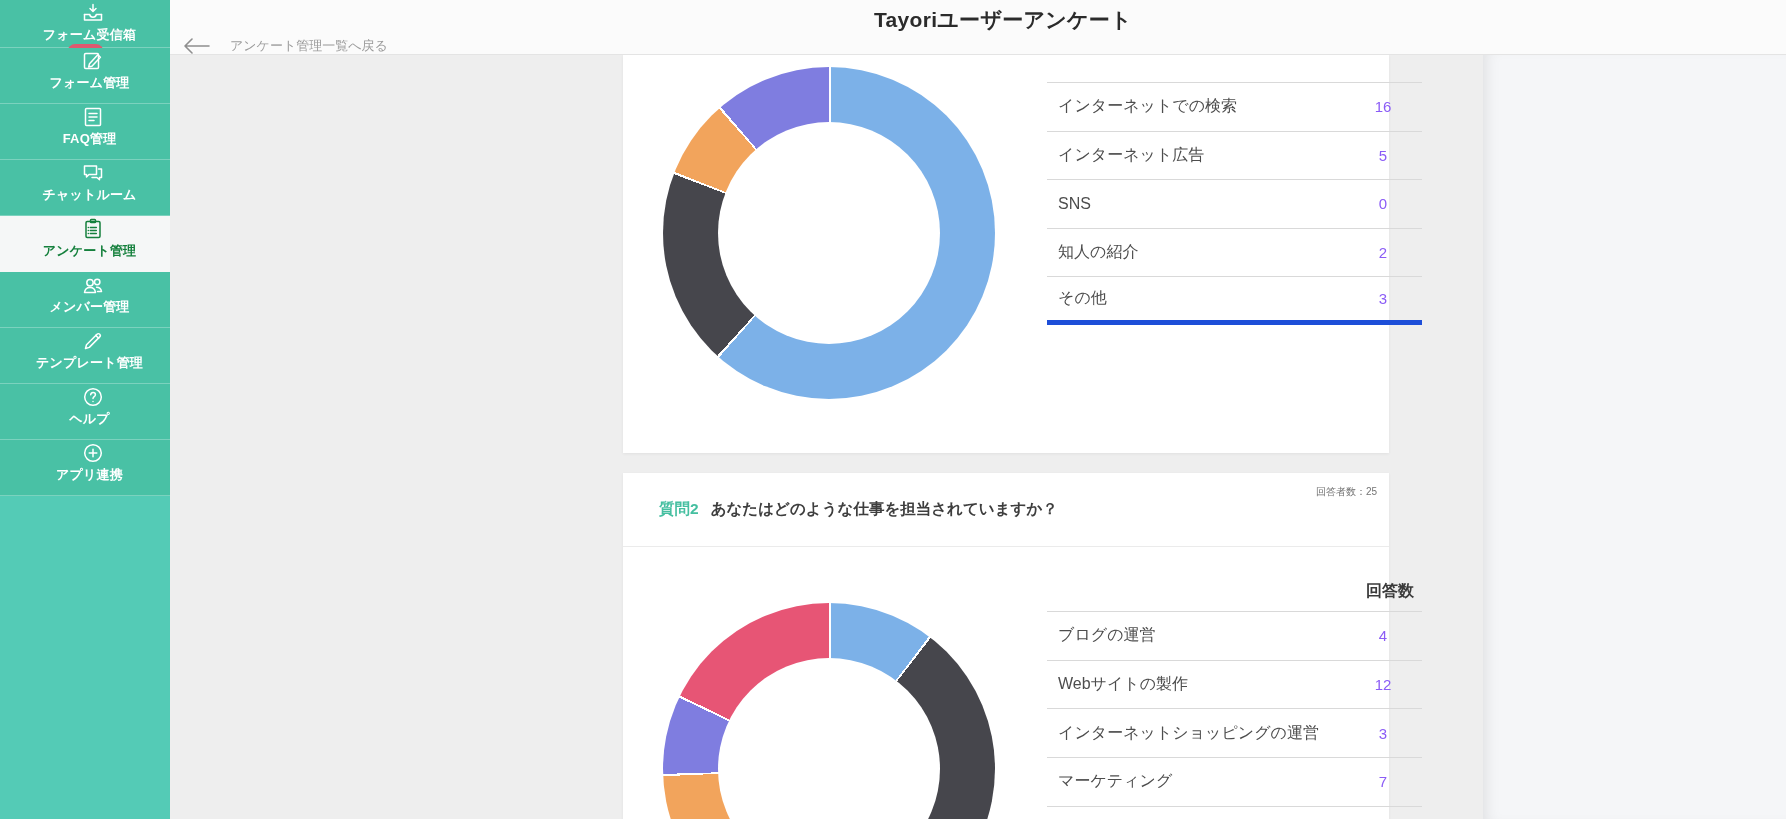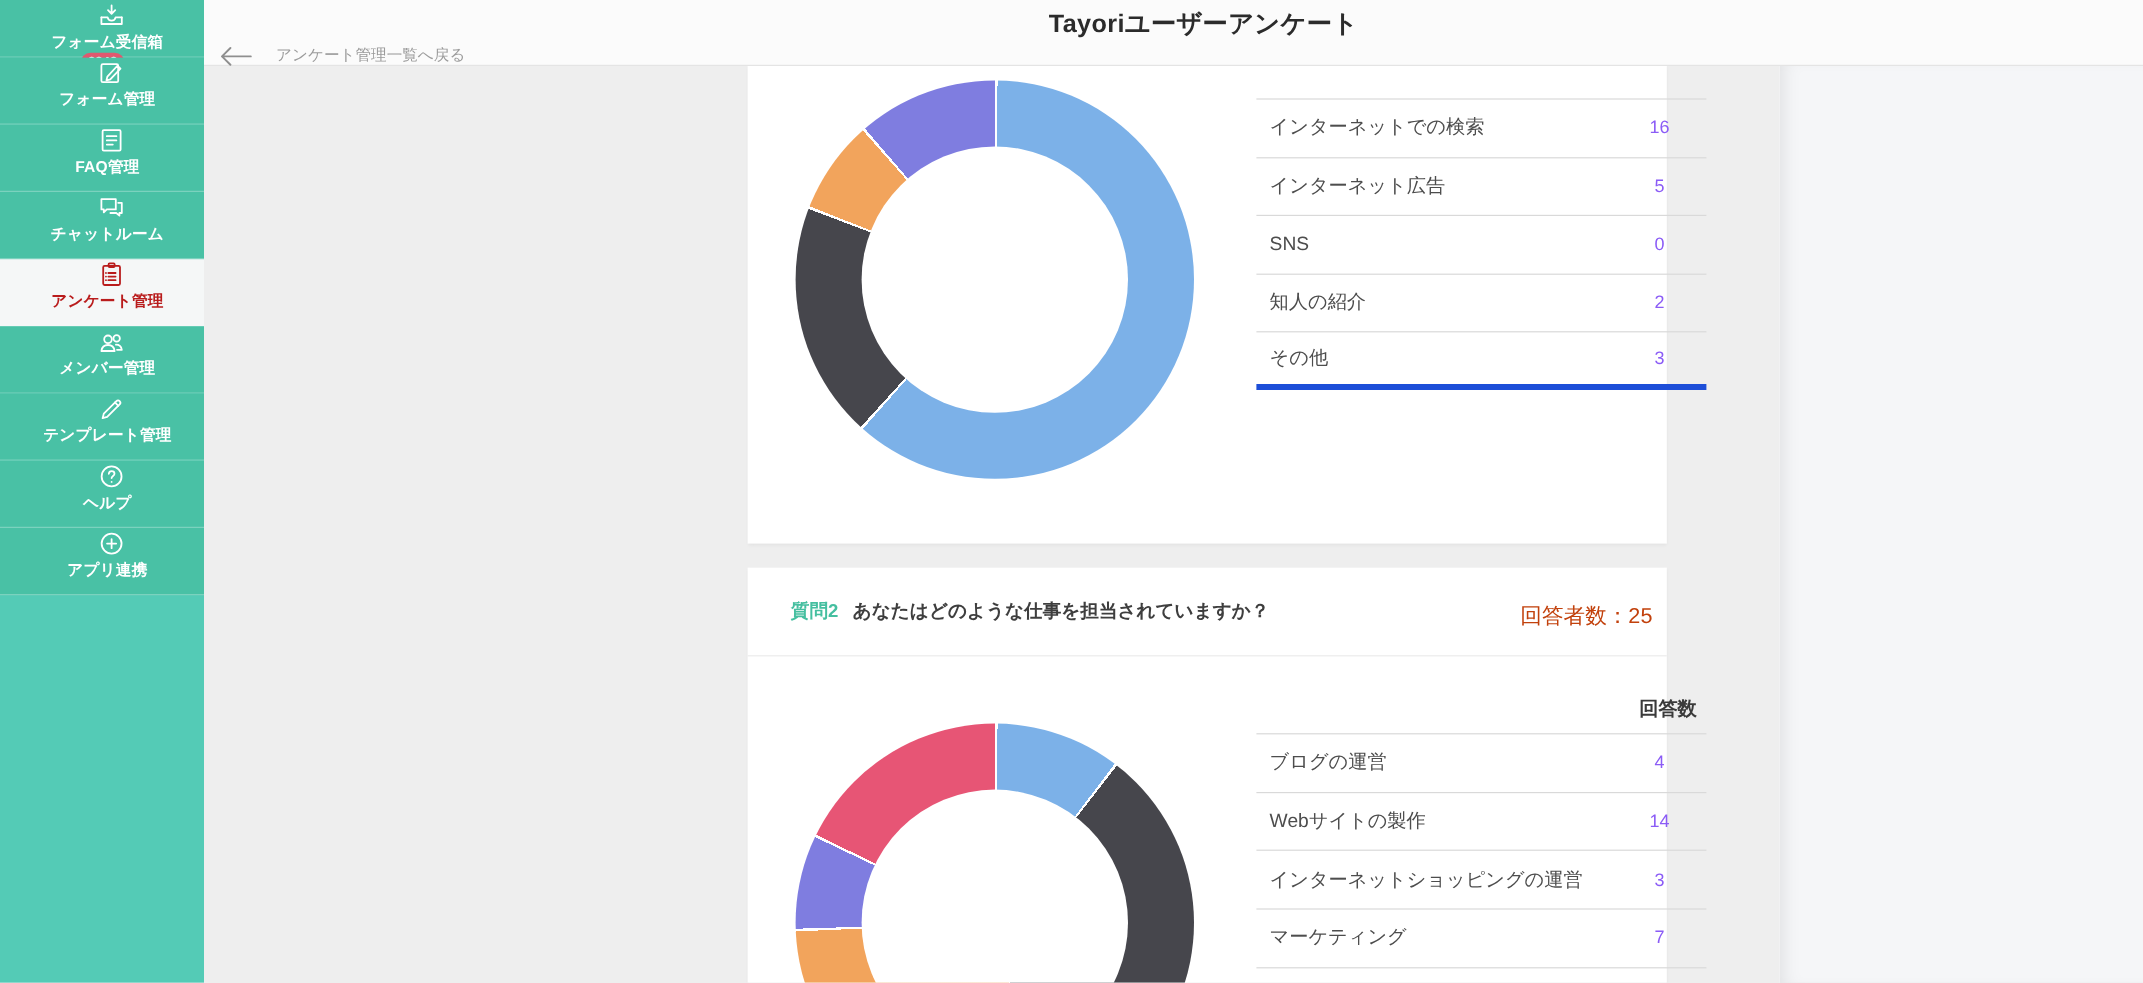--- a/index.html
+++ b/index.html
@@ -7,28 +7,28 @@
   .screen{position:relative;width:1786px;height:819px;overflow:hidden;background:#EEEEEE;}
 
   
   .sidebar{position:absolute;left:0;top:0;width:170px;height:819px;background:#54CBB6;z-index:6;}
   .side-item{position:relative;display:flex;align-items:center;height:56px;background:#49C1A5;
              color:#fff;cursor:pointer;border-bottom:1px solid rgba(255,255,255,0.28);box-sizing:border-box;flex-direction:column;}
   .side-item:first-child{height:48px;}
   .side-item .s-icon{width:26px;height:26px;margin-left:16px;flex:0 0 auto;display:flex;align-items:center;justify-content:center;}
   .side-item .s-icon svg{width:24px;height:24px;stroke:currentColor;fill:none;stroke-width:1.5;stroke-linecap:round;stroke-linejoin:round;}
   .side-item .s-label{margin-left:9px;font-size:13px;font-weight:600;letter-spacing:.2px;white-space:nowrap;}
-  .side-item.active{background:#F5F7F7;color:#b91c1c;border-bottom:none;}
+  .side-item.active{background:#F5F7F7;color:#15803d;border-bottom:none;}
   .badge{margin-left:1px;background:#E0586F;color:#fff;font-size:11px;font-weight:bold;
          border-radius:9px;padding:2px 6px;line-height:13px;flex:0 0 auto;}
 
   
   .topbar{position:absolute;left:170px;top:0;width:1616px;height:55px;background:#FBFBFB;
           border-bottom:1px solid #E4E4E4;box-sizing:border-box;z-index:5;}
-  .back-link{position:absolute;left:13px;top:0;height:55px;display:flex;align-items:flex-end;gap:20px;cursor:pointer;}
+  .back-link{position:absolute;left:13px;top:18px;height:55px;display:flex;align-items:center;gap:20px;cursor:pointer;}
   .back-link svg{stroke:#8F8F8F;fill:none;stroke-width:1.6;stroke-linecap:round;stroke-linejoin:round;}
   .back-label{font-size:13px;color:#9B9B9B;}
   .page-title{position:absolute;left:833px;top:0;height:39px;display:flex;align-items:center;
               transform:translateX(-50%);font-size:21px;font-weight:bold;color:#2B2B2B;letter-spacing:.3px;white-space:nowrap;}
 
   
   .content{position:absolute;left:170px;top:55px;width:1313px;height:764px;background:#EEEEEE;overflow:hidden;}
   .right-panel{position:absolute;left:1483px;top:55px;width:303px;height:764px;background:#F5F6F8;
                box-shadow:inset 12px 0 16px -10px rgba(0,0,0,0.10);}
 
@@ -53,21 +53,21 @@
   .t-row:last-child{border-bottom:5px solid #1d4ed8;}
   .t-row .t-label{flex:1;padding-left:11px;font-size:16px;color:#4D4D4D;white-space:nowrap;overflow:hidden;}
   .t-row .t-value{width:78px;text-align:center;font-size:15px;color:#8b5cf6;}
   .t-row.empty-row{border-bottom:none;}
 
   
   .q-header{position:relative;height:74px;border-bottom:1px solid #EBEBEB;box-sizing:border-box;}
   .q-title-wrap{position:absolute;left:21px;top:26px;display:flex;align-items:center;gap:12px;margin-left:15px;}
   .q-no{font-size:15.5px;font-weight:bold;color:#45BFA0;}
   .q-text{font-size:15.5px;font-weight:bold;color:#3E3E3E;}
-  .q-respondents{position:absolute;right:12px;top:28px;font-size:18px;color:#c2410c;}
+  .q-respondents{position:absolute;right:12px;top:12px;font-size:10px;color:#737373;}
 </style>
 </head>
 <body>
 
 <div class="screen">
 
   <nav class="sidebar">
 
     <div class="side-item">
       <span class="s-icon">
@@ -225,21 +225,21 @@
       <div class="ans-table tbl2">
         <div class="t-head">
           <span class="t-head-label">回答数</span>
         </div>
         <div class="t-row">
           <span class="t-label">ブログの運営</span>
           <span class="t-value">4</span>
         </div>
         <div class="t-row">
           <span class="t-label">Webサイトの製作</span>
-          <span class="t-value">14</span>
+          <span class="t-value">12</span>
         </div>
         <div class="t-row">
           <span class="t-label">インターネットショッピングの運営</span>
           <span class="t-value">3</span>
         </div>
         <div class="t-row">
           <span class="t-label">マーケティング</span>
           <span class="t-value">7</span>
         </div>
         <div class="t-row empty-row"></div>

